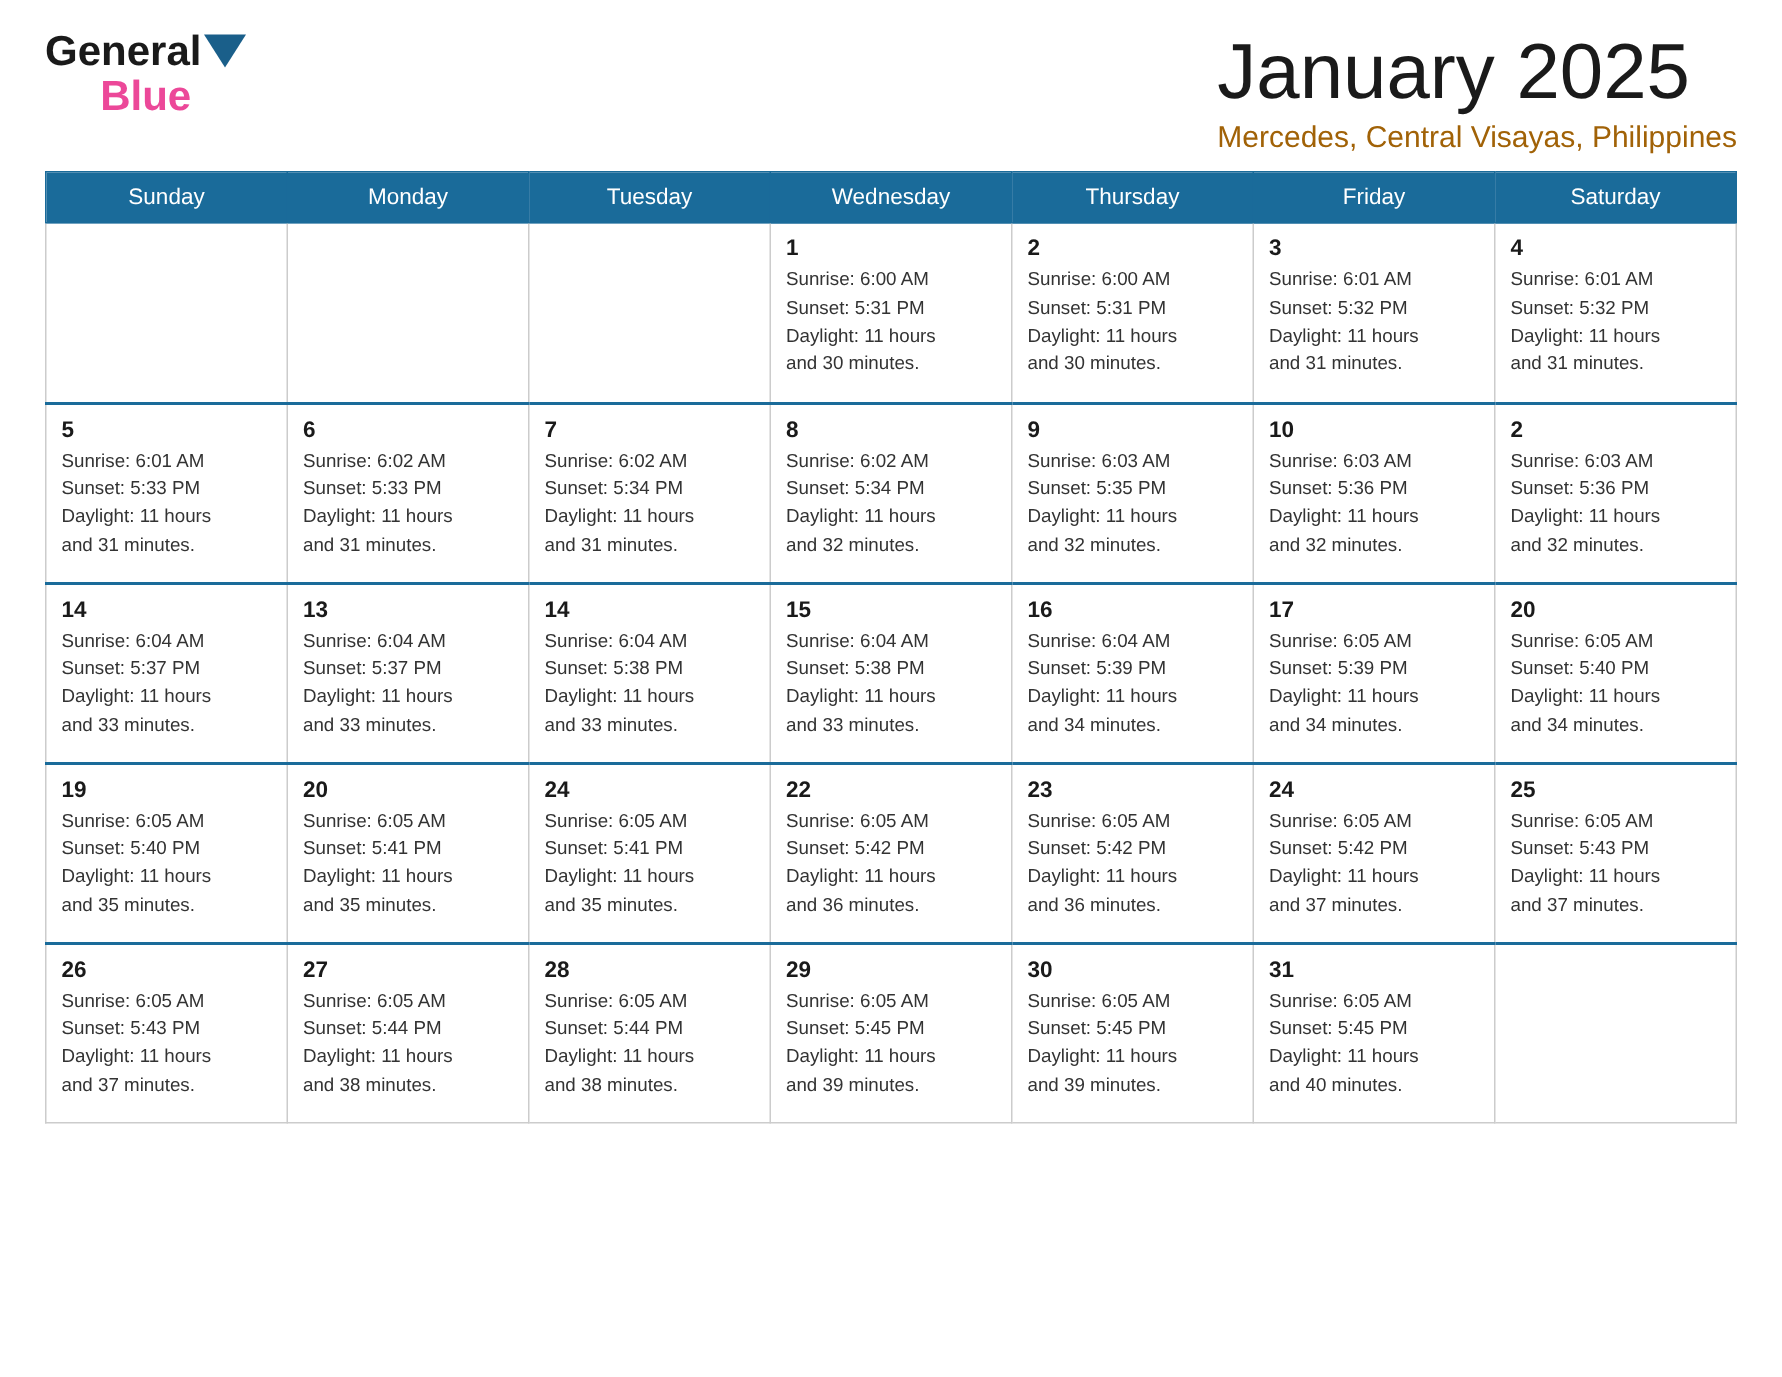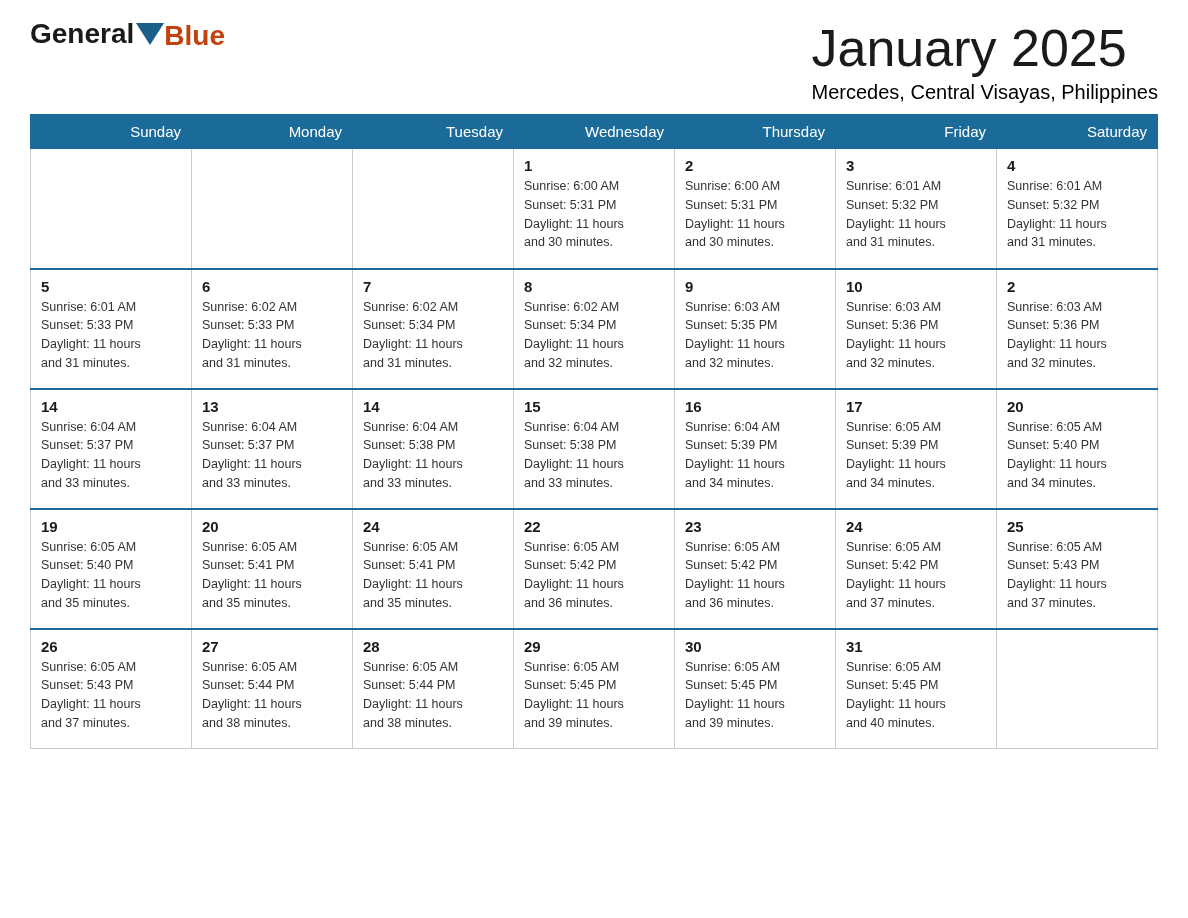--- a/index.html
+++ b/index.html
@@ -12,22 +12,22 @@
       padding: 20px 30px;
     }
     .header {
       display: flex;
       justify-content: space-between;
       align-items: flex-start;
       margin-bottom: 10px;
     }
     .logo {
       display: flex;
-      flex-direction: row;
-      align-items: flex-start;
+      flex-direction: column;
+      align-items: center;
     }
     .logo-general {
       font-size: 28px;
       font-weight: bold;
       color: #1a1a1a;
       display: flex;
       align-items: center;
       gap: 0;
       line-height: 1;
     }
@@ -35,50 +35,50 @@
       width: 0;
       height: 0;
       border-left: 14px solid transparent;
       border-right: 14px solid transparent;
       border-top: 22px solid #1a5f8a;
       display: inline-block;
       margin-left: 2px;
       vertical-align: middle;
     }
     .logo-blue {
-      color: #c2410c;
+      color: #ec4899;
       font-size: 28px;
       font-weight: bold;
     }
     .title-block {
       text-align: left;
     }
     .calendar-title {
       font-size: 52px;
       font-weight: normal;
       color: #1a1a1a;
       line-height: 1.1;
     }
     .calendar-subtitle {
       font-size: 20px;
-      color: #000000;
+      color: #a16207;
       margin-top: 4px;
     }
     .calendar-table {
       width: 100%;
       border-collapse: collapse;
       margin-top: 8px;
     }
     .calendar-table th {
       background-color: #1a6b9a;
       color: #fff;
       padding: 8px 10px;
       font-size: 15px;
       font-weight: normal;
-      text-align: right;
+      text-align: center;
       border: 1px solid #1a6b9a;
     }
     .calendar-table td {
       border: 1px solid #ccc;
       padding: 8px 10px;
       vertical-align: top;
       font-size: 13px;
       color: #333;
       width: 14.28%;
       min-height: 100px;

